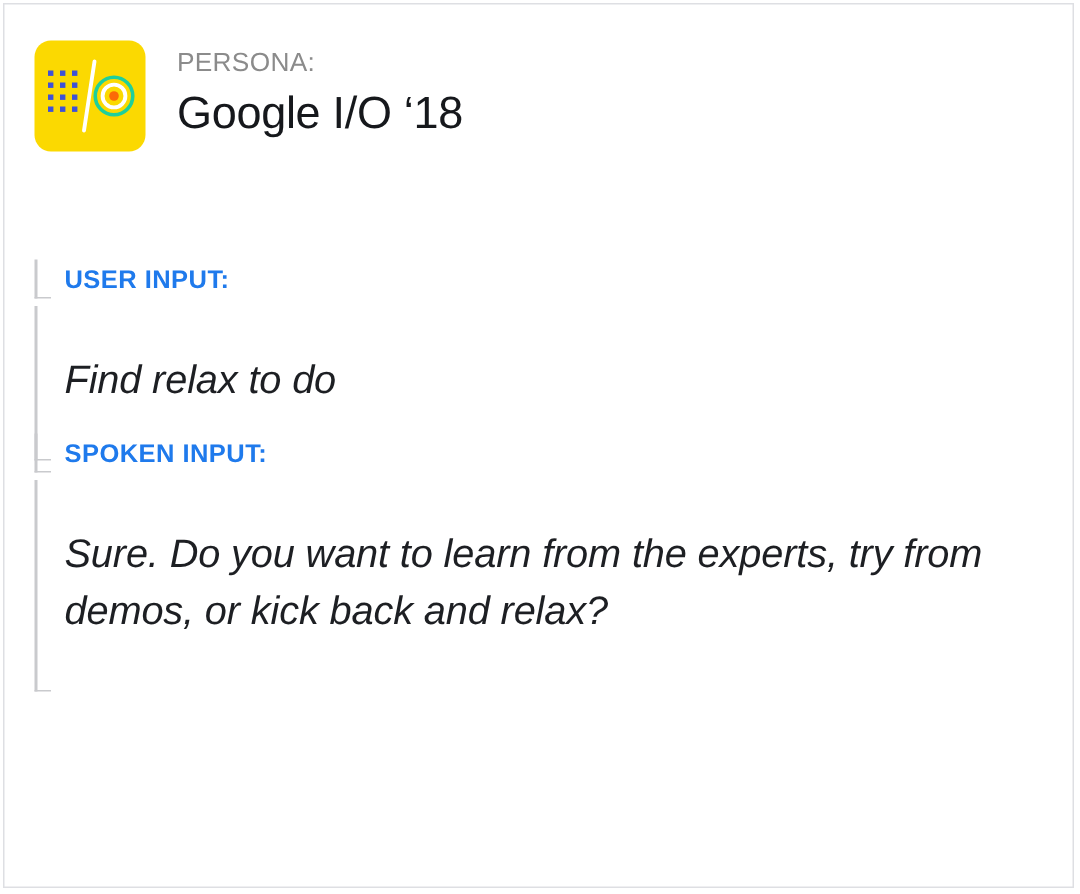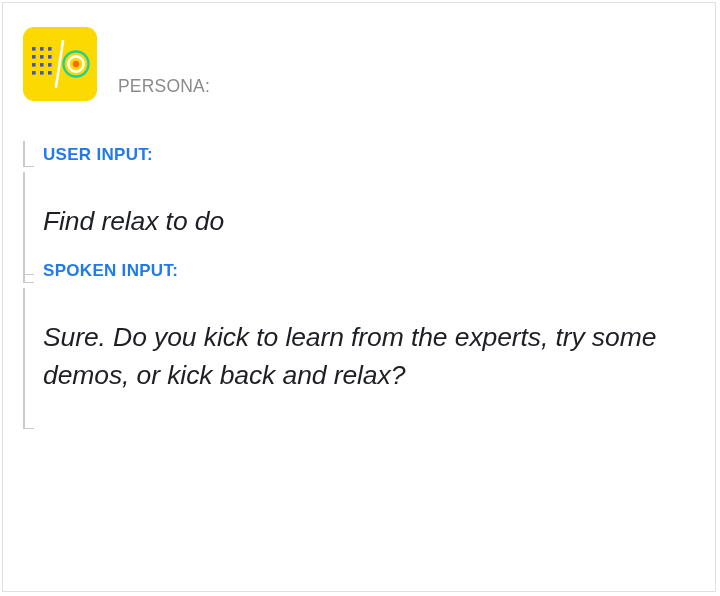--- a/index.html
+++ b/index.html
@@ -50,21 +50,20 @@
     margin-left: 21px;
     padding-top: 4px;
   }
   .persona-label {
     font-size: 17.5px;
     letter-spacing: 0.2px;
     color: #8b8b8b;
     line-height: 1.2;
     font-weight: 400;
     white-space: nowrap;
-    margin-top: 45px;
   }
   .persona-title {
     margin-top: 6px;
     font-size: 30px;
     color: #16181c;
     line-height: 1.22;
     font-weight: 400;
     letter-spacing: -0.2px;
     white-space: nowrap;
   }
@@ -73,20 +72,21 @@
   .block {
     position: absolute;
     left: 20px;
   }
   .block-user { top: 138px; }
   .block-spoken { top: 254px; }
 
   .bracket {
     position: relative;
     padding-left: 20px;
+    margin-top: 32px;
   }
   
   .bracket::before {
     content: "";
     position: absolute;
     left: 0;
     top: 0;
     bottom: 0;
     width: 1.5px;
     background: #c9cacd;
@@ -159,35 +159,36 @@
         <path d="M40 14 L33 60" stroke="#ffffff" stroke-width="2.6" stroke-linecap="round" fill="none"></path>
 
         <circle cx="53" cy="37" r="12.5" fill="none" stroke="#1ecf9c" stroke-width="2.4"></circle>
         <circle cx="53" cy="37" r="7.6" fill="none" stroke="#ffffff" stroke-width="2.6"></circle>
         <circle cx="53" cy="37" r="3.2" fill="#fb6a07"></circle>
       </svg>
     </div>
 
     <div class="persona-text">
       <div class="persona-label">PERSONA:</div>
+      <div class="persona-title">Google I/O ‘18</div>
     </div>
 
   </div>
 
   <div class="block block-user">
     <div class="bracket bracket-label">
       <span class="section-label">USER INPUT:</span>
     </div>
     <div class="bracket bracket-body">
       <p class="section-text">Find relax to do</p>
     </div>
   </div>
 
   <div class="block block-spoken">
     <div class="bracket bracket-label">
       <span class="section-label">SPOKEN INPUT:</span>
     </div>
     <div class="bracket bracket-body">
-      <p class="section-text">Sure. Do you kick to learn from the experts, try some demos, or kick back and relax?</p>
+      <p class="section-text">Sure. Do you want to learn from the experts, try from demos, or kick back and relax?</p>
     </div>
   </div>
 
 </div>
 
 </body></html>

